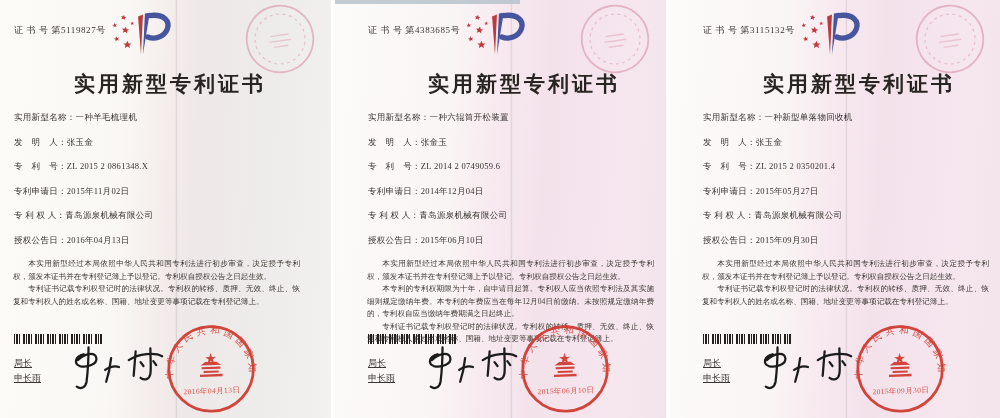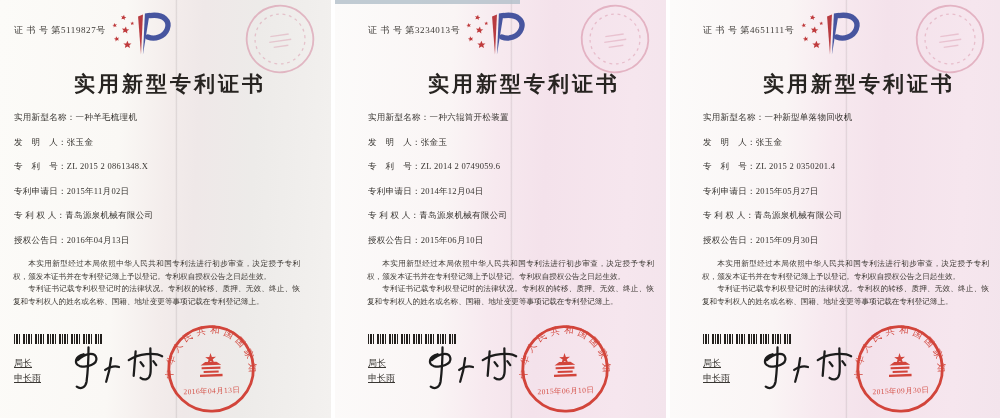--- a/index.html
+++ b/index.html
@@ -107,21 +107,21 @@
         <path d="M40 51 H60 M42 55 H58" stroke-width="2.2" fill="none"></path>
         <path d="M38 59 H62" stroke-width="2.6" fill="none"></path>
       </g>
       <text x="50" y="78" text-anchor="middle" font-size="8" letter-spacing=".4" fill="#d0392e" opacity=".95">2016年04月13日</text>
     </svg>
 
   </section>
 
   <section class="cert">
 
-    <div class="cert-no"><span>证 书 号 第</span><span>3234013</span><span>号</span></div>
+    <div class="cert-no"><span>证 书 号 第</span><span>4383685</span><span>号</span></div>
 
     <svg class="logo" viewBox="0 0 72 54">
       <defs>
         <path id="star-1" d="M0 -4 L1.18 -1.24 L4 -1.24 L1.9 0.56 L2.47 3.24 L0 1.8 L-2.47 3.24 L-1.9 0.56 L-4 -1.24 L-1.18 -1.24 Z"></path>
       </defs>
       <g fill="#bf3a3c">
         <use href="#star-1" transform="translate(18,9) scale(0.7) rotate(12)"></use>
         <use href="#star-1" transform="translate(9,17) scale(0.6) rotate(-10)"></use>
         <use href="#star-1" transform="translate(20,22) scale(0.95) rotate(8)"></use>
         <use href="#star-1" transform="translate(11,31) scale(0.7) rotate(-14)"></use>
@@ -145,20 +145,21 @@
       <div class="row"><span>实用新型名称：</span><span>一种六辊筒开松装置</span></div>
       <div class="row"><span>发　明　人：</span><span>张金玉</span></div>
       <div class="row"><span>专　利　号：</span><span>ZL 2014 2 0749059.6</span></div>
       <div class="row"><span>专利申请日：</span><span>2014年12月04日</span></div>
       <div class="row"><span>专 利 权 人：</span><span>青岛源泉机械有限公司</span></div>
       <div class="row"><span>授权公告日：</span><span>2015年06月10日</span></div>
     </div>
 
     <div class="body-text">
       <p>本实用新型经过本局依照中华人民共和国专利法进行初步审查，决定授予专利权，颁发本证书并在专利登记簿上予以登记。专利权自授权公告之日起生效。</p>
+      <p><span>本专利的专利权期限为十年，自申请日起算。专利权人应当依照专利法及其实施细则规定缴纳年费。本专利的年费应当在每年</span><span>12月04</span><span>日前缴纳。未按照规定缴纳年费的，专利权自应当缴纳年费期满之日起终止。</span></p>
       <p>专利证书记载专利权登记时的法律状况。专利权的转移、质押、无效、终止、恢复和专利权人的姓名或名称、国籍、地址变更等事项记载在专利登记簿上。</p>
     </div>
 
     <div class="barcode"></div>
 
     <div class="director">
       <div>局长</div>
       <div>申长雨</div>
     </div>
 
@@ -183,21 +184,21 @@
         <path d="M40 51 H60 M42 55 H58" stroke-width="2.2" fill="none"></path>
         <path d="M38 59 H62" stroke-width="2.6" fill="none"></path>
       </g>
       <text x="50" y="78" text-anchor="middle" font-size="8" letter-spacing=".4" fill="#d0392e" opacity=".95">2015年06月10日</text>
     </svg>
 
   </section>
 
   <section class="cert">
 
-    <div class="cert-no"><span>证 书 号 第</span><span>4651111</span><span>号</span></div>
+    <div class="cert-no"><span>证 书 号 第</span><span>3115132</span><span>号</span></div>
 
     <svg class="logo" viewBox="0 0 72 54">
       <defs>
         <path id="star-2" d="M0 -4 L1.18 -1.24 L4 -1.24 L1.9 0.56 L2.47 3.24 L0 1.8 L-2.47 3.24 L-1.9 0.56 L-4 -1.24 L-1.18 -1.24 Z"></path>
       </defs>
       <g fill="#bf3a3c">
         <use href="#star-2" transform="translate(18,9) scale(0.7) rotate(12)"></use>
         <use href="#star-2" transform="translate(9,17) scale(0.6) rotate(-10)"></use>
         <use href="#star-2" transform="translate(20,22) scale(0.95) rotate(8)"></use>
         <use href="#star-2" transform="translate(11,31) scale(0.7) rotate(-14)"></use>

